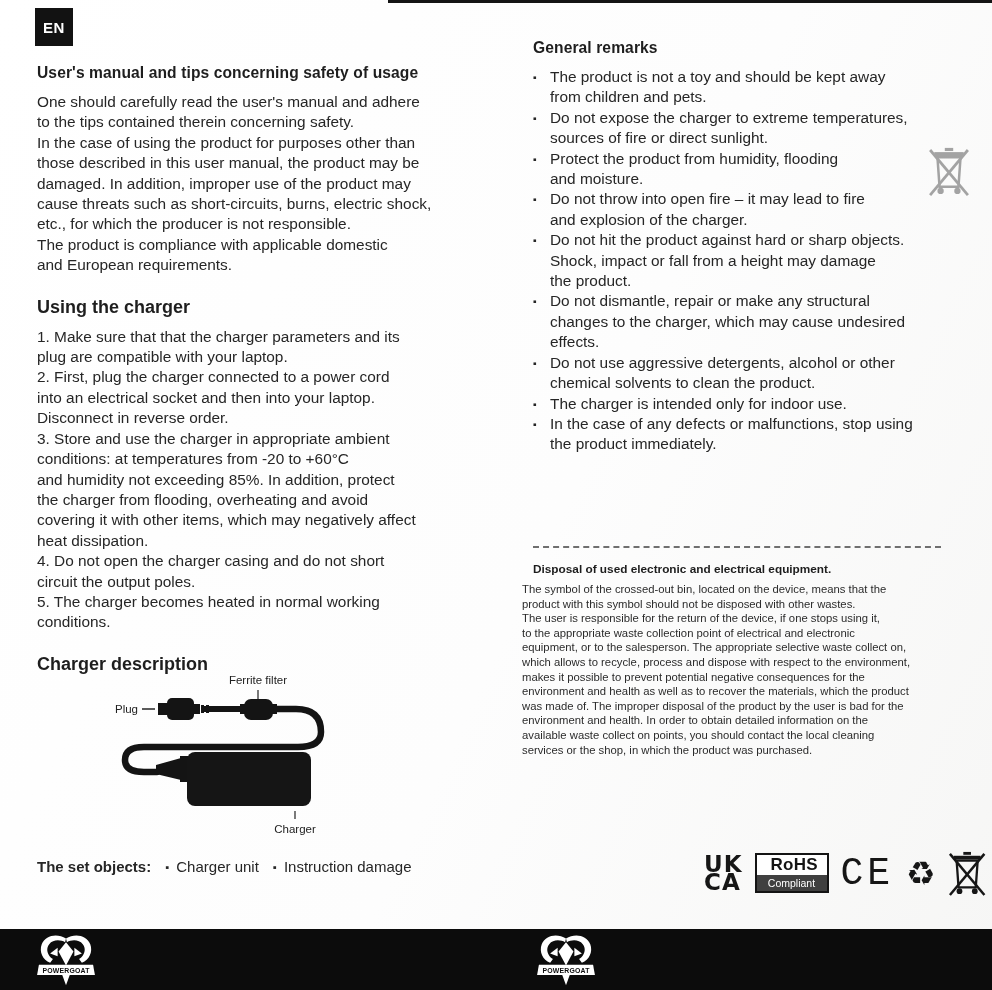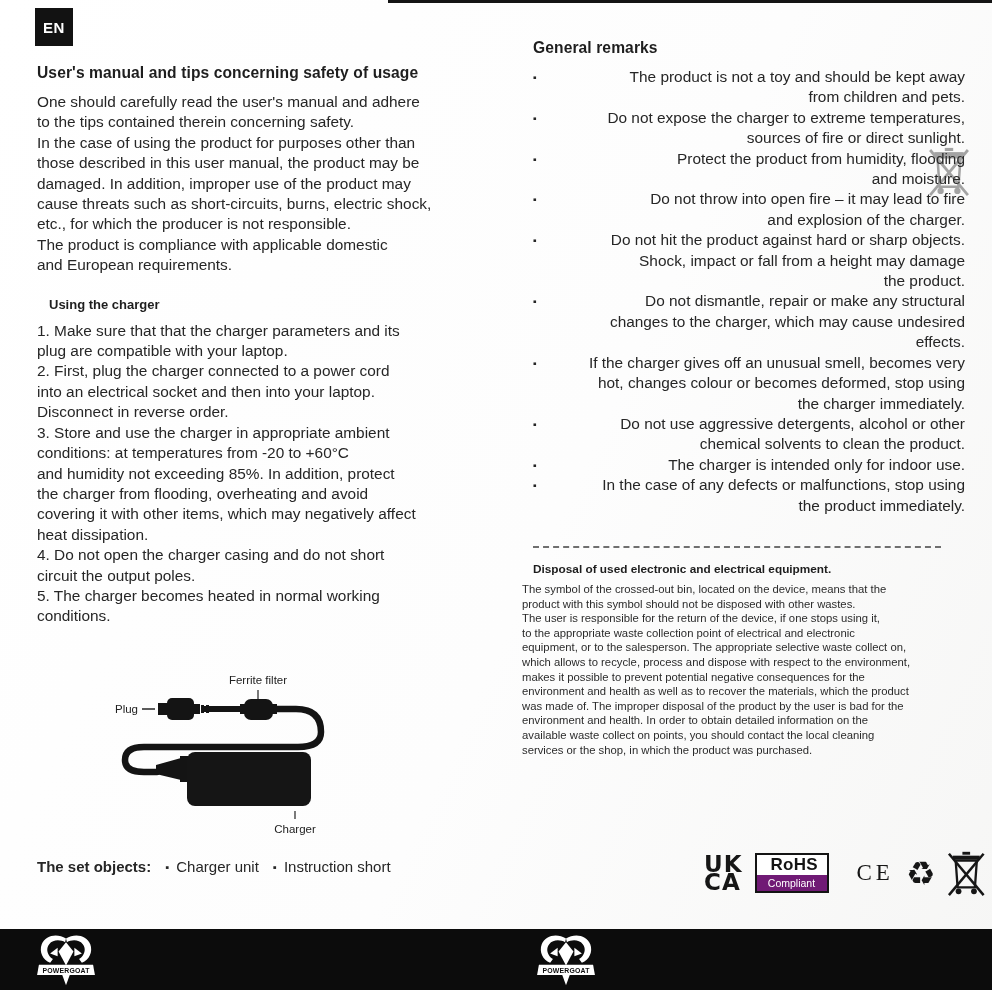--- a/index.html
+++ b/index.html
@@ -13,48 +13,48 @@
   .top-sliver{left:388px;top:0;width:604px;height:3px;background:#141414;}
   .lang-badge{
     left:35px;top:8px;width:38px;height:38px;background:#121212;color:#fff;
     display:flex;align-items:center;justify-content:center;
     font-size:15px;font-weight:bold;letter-spacing:.5px;
   }
   
   .col-left{left:37px;top:64px;width:452px;}
   .h-main{font-size:15.6px;font-weight:bold;letter-spacing:.1px;margin:0 0 10px 0;color:#1e1e1e;}
   .body-text{font-size:15.4px;line-height:20.4px;white-space:pre-line;margin:0;color:#262626;}
-  .h-sub{font-size:13px;font-weight:bold;margin:21px 0 9px 12px;color:#1e1e1e;}
+  .h-sub{font-size:18px;font-weight:bold;margin:21px 0 9px 0;color:#1e1e1e;}
   
   .diagram{left:58px;top:653px;width:384px;height:202px;}
   
   .set-line{left:37px;top:858px;width:460px;font-size:15px;color:#262626;}
   .set-line b{font-weight:bold;}
   .set-item{margin-left:10px;}
   .set-item::before{content:"▪";font-size:11px;margin-right:7px;position:relative;top:-1px;}
   
   .col-right{left:533px;top:39px;width:432px;}
   .bullets{list-style:none;margin:9px 0 0 0;padding:0;}
   .bullets li{
     position:relative;padding-left:17px;margin:0;
-    font-size:15.4px;line-height:20.4px;white-space:pre-line;color:#262626;text-align:right;
+    font-size:15.4px;line-height:20.4px;white-space:pre-line;color:#262626;
   }
   .bullets li::before{content:"▪";position:absolute;left:0;top:0;font-size:10.5px;line-height:20.4px;}
   .dash-divider{left:533px;top:546px;width:408px;border-top:2px dashed #6f6f6f;}
   .disposal-title{left:533px;top:562px;width:430px;font-size:11.8px;font-weight:bold;color:#1d1d1d;}
   .disposal-body{left:522px;top:582px;width:436px;font-size:11.3px;line-height:14.6px;white-space:pre-line;color:#2b2b2b;}
   
   .weee-ghost{left:928px;top:142px;width:42px;height:58px;opacity:.45;}
   
   .certs{left:704px;top:845px;width:282px;height:56px;display:flex;align-items:center;gap:12px;}
   .ukca{display:flex;flex-direction:column;line-height:18px;font-weight:bold;font-size:23px;letter-spacing:1px;color:#161616;font-family:"DejaVu Sans",sans-serif;}
   .rohs{border:2.5px solid #141414;width:70px;text-align:center;background:#fff;}
   .rohs-top{font-size:17px;font-weight:bold;color:#141414;padding:0 14px;line-height:20px;letter-spacing:.3px;}
-  .rohs-bottom{background:#701a75;color:#fff;font-size:10.5px;line-height:14px;padding:1px 2px;}
-  .ce{font-size:23px;font-weight:500;letter-spacing:4px;color:#161616;font-family:Liberation Serif, serif;margin-left:16px;}
+  .rohs-bottom{background:#404040;color:#fff;font-size:10.5px;line-height:14px;padding:1px 2px;}
+  .ce{font-size:38px;font-weight:500;letter-spacing:4px;color:#161616;font-family:Liberation Mono, monospace;}
   .recycle{font-size:33px;color:#161616;font-family:"DejaVu Sans",sans-serif;line-height:1;}
   .weee-cert{width:40px;height:54px;}
   
   .footer-bar{left:0;top:929px;width:992px;height:61px;background:#0c0c0c;}
   .goat{position:absolute;top:932px;width:62px;height:56px;}
   .goat-1{left:35px;}
   .goat-2{left:535px;}
 </style>
 </head>
 <body>
@@ -87,20 +87,21 @@
 3. Store and use the charger in appropriate ambient
 conditions: at temperatures from -20 to +60°C
 and humidity not exceeding 85%. In addition, protect
 the charger from flooding, overheating and avoid
 covering it with other items, which may negatively affect
 heat dissipation.
 4. Do not open the charger casing and do not short
 circuit the output poles.
 5. The charger becomes heated in normal working
 conditions.</p>
+    <h2 class="h-sub">Charger description</h2>
   </div>
 
   <svg class="abs diagram" viewBox="0 0 384 202">
 
     <text x="200" y="31" font-size="11.5" fill="#222" text-anchor="middle">Ferrite filter</text>
     <line x1="200" y1="37" x2="200" y2="52" stroke="#333" stroke-width="1.3"></line>
 
     <text x="80" y="60" font-size="11.5" fill="#222" text-anchor="end">Plug</text>
     <line x1="84" y1="56" x2="97" y2="56" stroke="#333" stroke-width="1.6"></line>
 
@@ -123,43 +124,40 @@
 
     <rect x="129" y="99" width="124" height="54" rx="8" fill="#151515"></rect>
 
     <line x1="237" y1="158" x2="237" y2="166" stroke="#333" stroke-width="1.3"></line>
     <text x="237" y="180" font-size="11.5" fill="#222" text-anchor="middle">Charger</text>
   </svg>
 
   <div class="abs set-line">
     <b>The set objects:</b>
     <span class="set-item">Charger unit</span>
-    <span class="set-item">Instruction short</span>
+    <span class="set-item">Instruction damage</span>
   </div>
 
   <div class="abs col-right">
     <h2 class="h-main">General remarks</h2>
     <ul class="bullets">
       <li>The product is not a toy and should be kept away
 from children and pets.</li>
       <li>Do not expose the charger to extreme temperatures,
 sources of fire or direct sunlight.</li>
       <li>Protect the product from humidity, flooding
 and moisture.</li>
       <li>Do not throw into open fire – it may lead to fire
 and explosion of the charger.</li>
       <li>Do not hit the product against hard or sharp objects.
 Shock, impact or fall from a height may damage
 the product.</li>
       <li>Do not dismantle, repair or make any structural
 changes to the charger, which may cause undesired
 effects.</li>
-      <li>If the charger gives off an unusual smell, becomes very
-hot, changes colour or becomes deformed, stop using
-the charger immediately.</li>
       <li>Do not use aggressive detergents, alcohol or other
 chemical solvents to clean the product.</li>
       <li>The charger is intended only for indoor use.</li>
       <li>In the case of any defects or malfunctions, stop using
 the product immediately.</li>
     </ul>
   </div>
 
   <svg class="abs weee-ghost" viewBox="0 0 40 54">
     <path d="M9 14 L31 14 L29 42 L11 42 Z" stroke="#3a3a3a" stroke-width="2.4" fill="none"></path>

